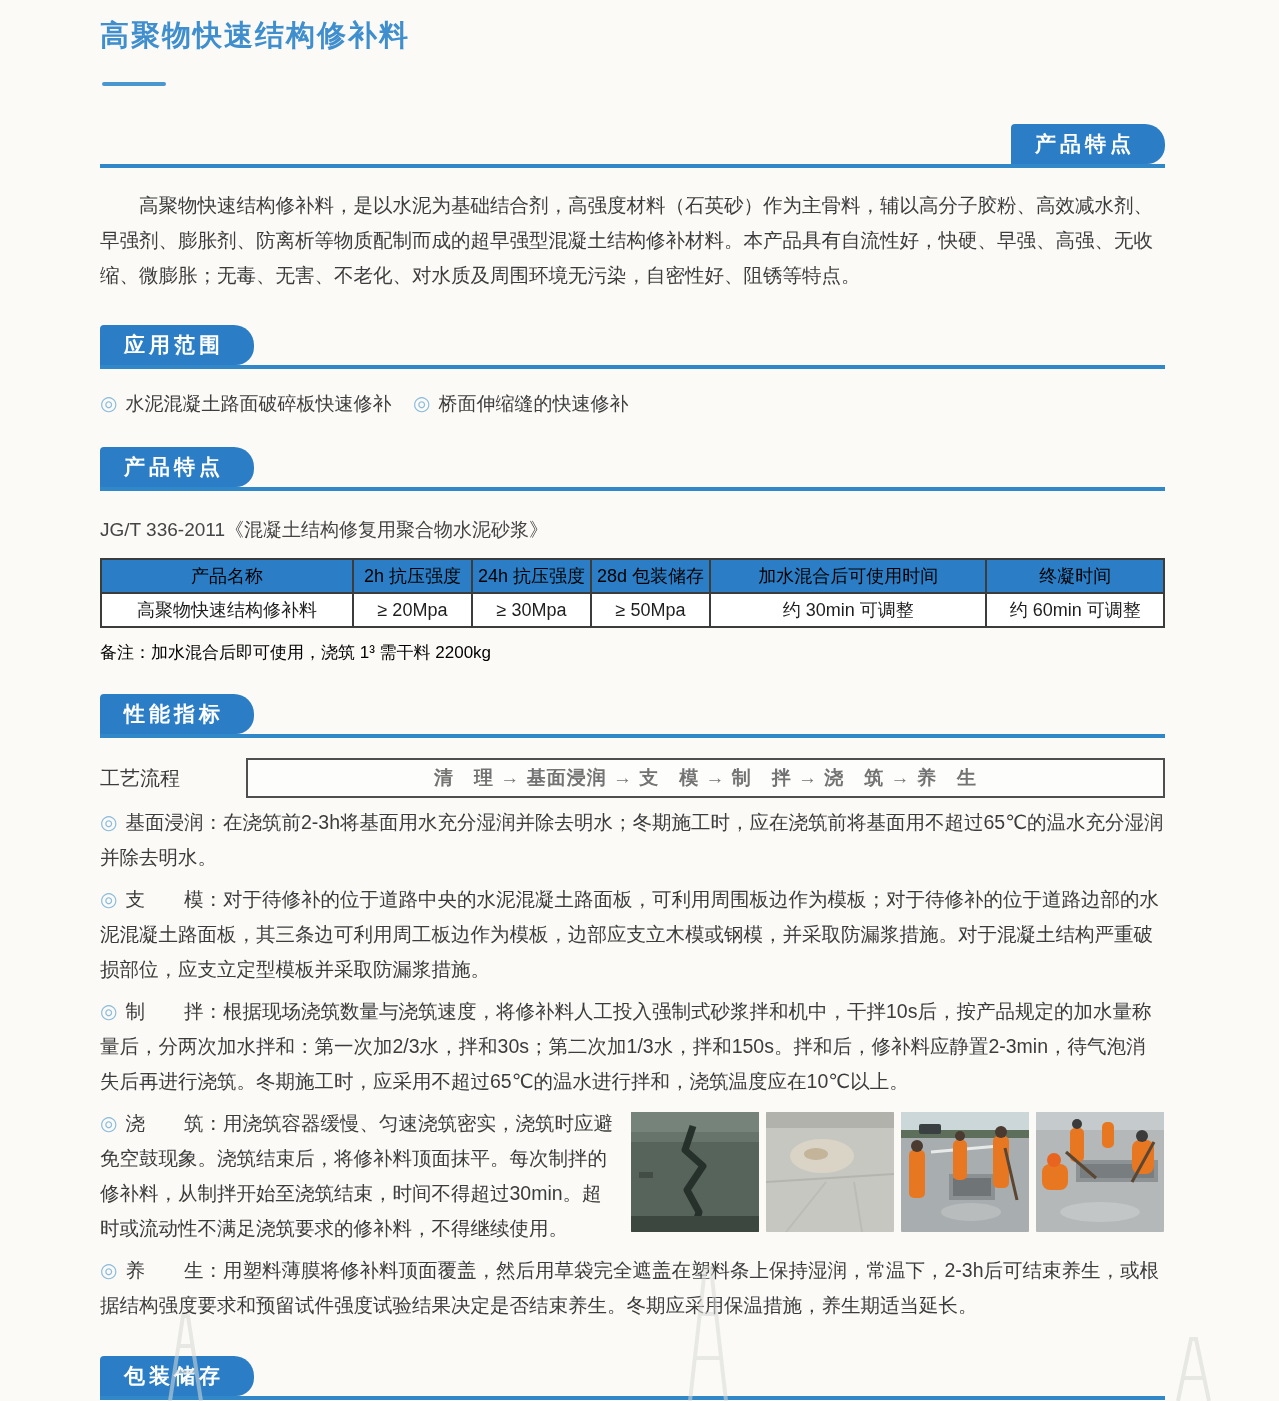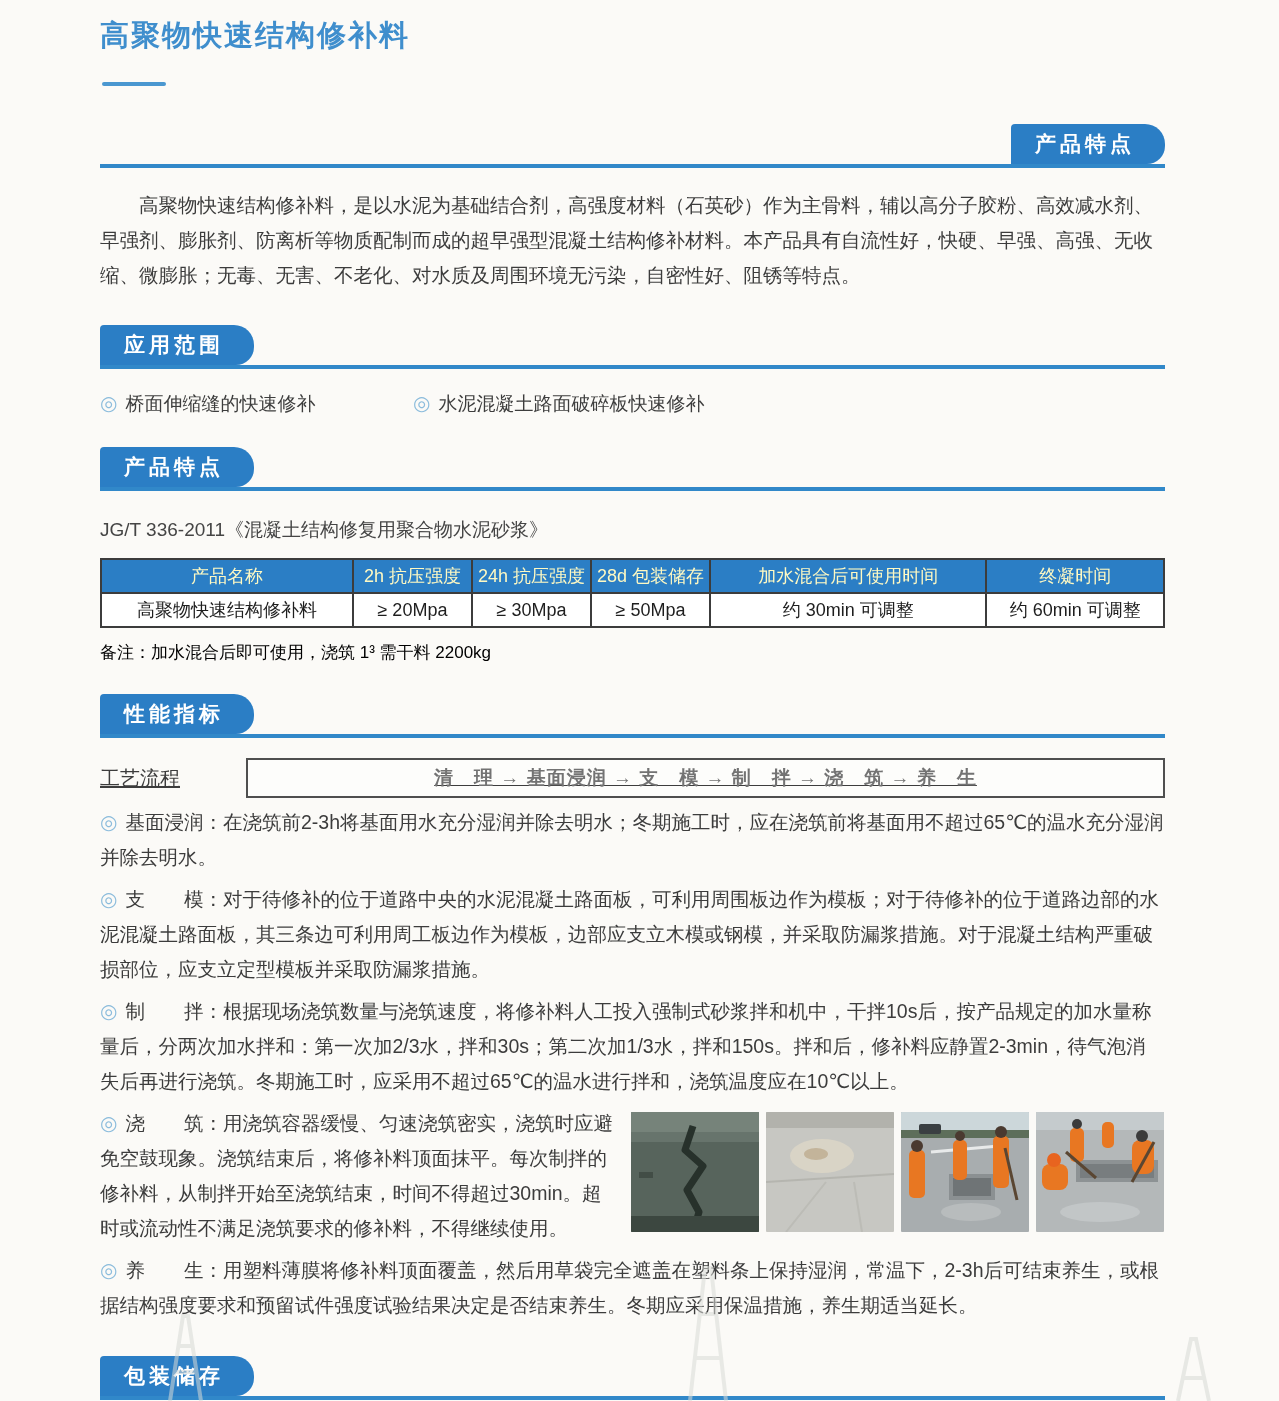--- a/index.html
+++ b/index.html
@@ -31,31 +31,31 @@
   .bullet { color:#8bbcdc; font-size:20px; margin-right:8px; }
 
   
   .app-row { display:flex; margin-top:22px; font-size:19px; }
   .app-item:first-child { width:313px; }
 
   
   .std-caption { margin-top:26px; font-size:19px; color:#454545; }
   table.perf { width:100%; border-collapse:collapse; margin-top:15px; font-size:18px; }
   table.perf th {
-    background:#2b7ec5; color:#fef9c3; font-weight:400;
+    background:#2b7ec5; color:#000000; font-weight:400;
     border:2px solid #3c3c3c; padding:4px 2px; height:30px;
   }
   table.perf td {
     background:#ffffff; color:#1e1e1e; text-align:center;
     border:2px solid #3c3c3c; padding:4px 2px; height:32px; font-weight:500;
   }
   .table-note { margin-top:13px; font-size:17px; color:#000000; }
 
   
-  .flow-row { display:flex; align-items:center; margin-top:20px;text-decoration:underline; }
+  .flow-row { display:flex; align-items:center; margin-top:20px; }
   .flow-label { width:146px; font-size:20px; color:#3c3c3c; flex:0 0 auto; }
   .flow-box {
     flex:1; border:2px solid #4f4f4f; background:#fdfdfb;
     text-align:center; font-size:19px; font-weight:600; color:#737373;
     padding:5px 4px; letter-spacing:1px;
   }
   .steps { margin-top:2px; }
   .step { font-size:19.5px; line-height:35px; margin:7px 0; color:#3c3c3c; }
 
   .photo-strip {
@@ -77,24 +77,24 @@
 <div class="section-header" style="margin-top:38px;text-align:right;">
   <span class="section-tab">产品特点</span>
 </div>
 <p class="body-paragraph">高聚物快速结构修补料，是以水泥为基础结合剂，高强度材料（石英砂）作为主骨料，辅以高分子胶粉、高效减水剂、早强剂、膨胀剂、防离析等物质配制而成的超早强型混凝土结构修补材料。本产品具有自流性好，快硬、早强、高强、无收缩、微膨胀；无毒、无害、不老化、对水质及周围环境无污染，自密性好、阻锈等特点。</p>
 
 <div class="section-header" style="margin-top:32px;">
   <span class="section-tab">应用范围</span>
 </div>
 <div class="app-row">
   <div class="app-item">
-    <span class="bullet">◎</span><span>桥面伸缩缝的快速修补</span>
+    <span class="bullet">◎</span><span>水泥混凝土路面破碎板快速修补</span>
   </div>
   <div class="app-item">
-    <span class="bullet">◎</span><span>水泥混凝土路面破碎板快速修补</span>
+    <span class="bullet">◎</span><span>桥面伸缩缝的快速修补</span>
   </div>
 </div>
 
 <div class="section-header" style="margin-top:30px;">
   <span class="section-tab">产品特点</span>
 </div>
 <div class="std-caption">JG/T 336-2011《混凝土结构修复用聚合物水泥砂浆》</div>
 <table class="perf">
   <colgroup>
     <col style="width:23.7%">

